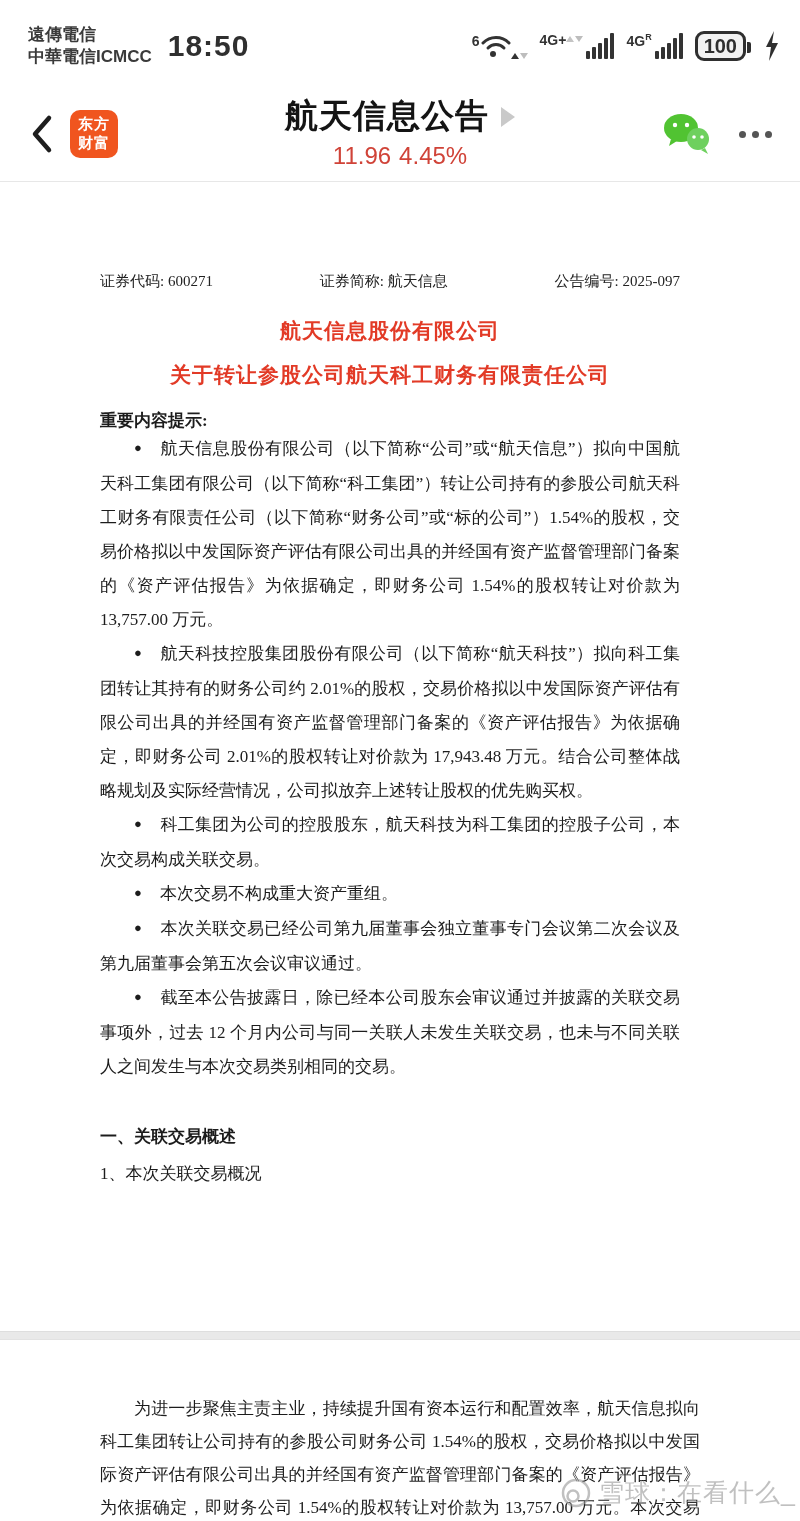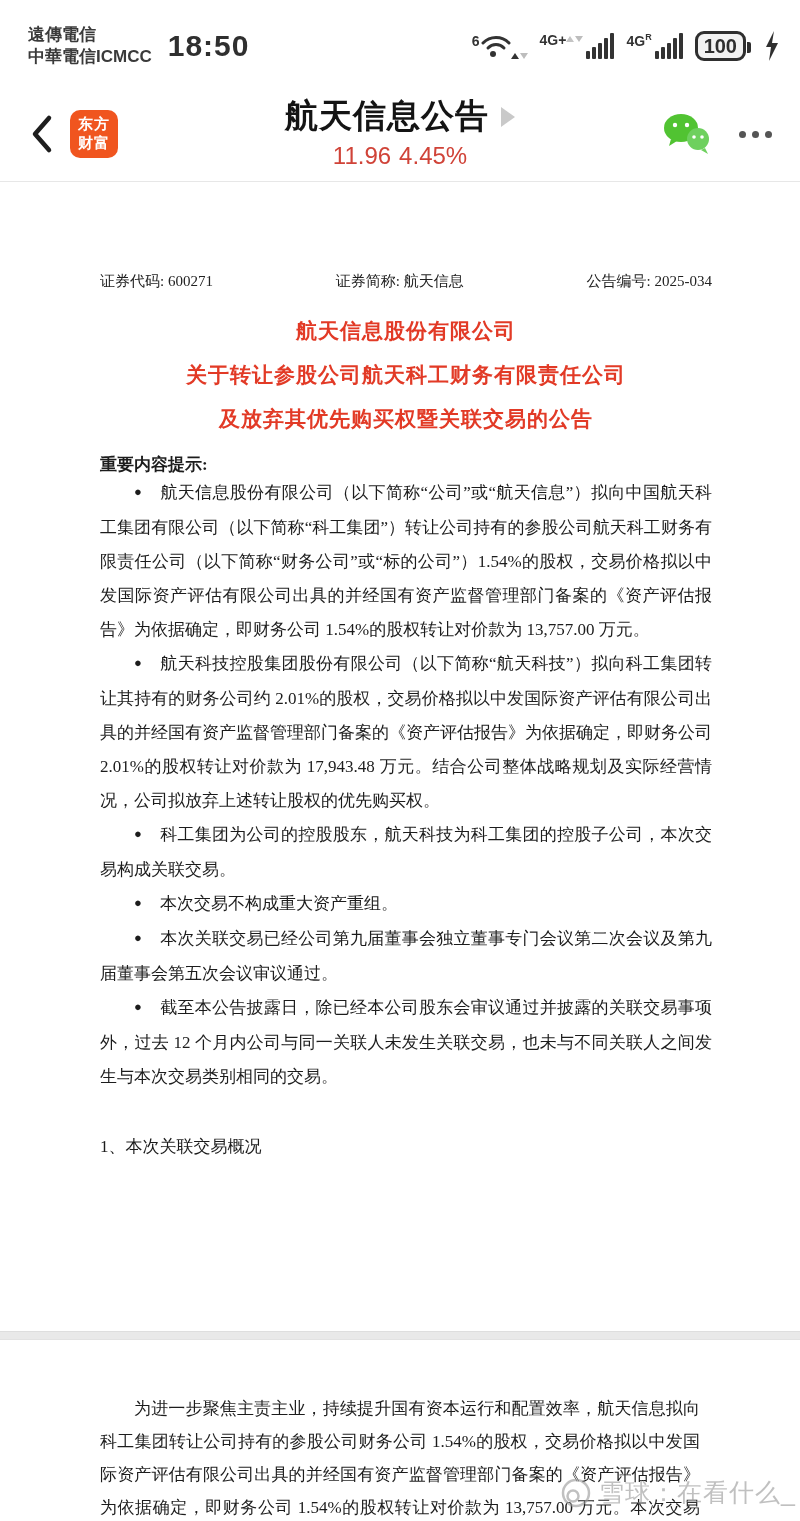--- a/index.html
+++ b/index.html
@@ -69,21 +69,21 @@
   .price-row{display:flex;gap:8px;margin-top:3px;font-size:24px;color:var(--price-red);}
   .header-actions{position:absolute;right:28px;top:0;height:96px;display:flex;align-items:center;gap:26px;}
   .more-icon{display:flex;gap:6px;align-items:center;cursor:pointer;}
   .more-icon i{width:7px;height:7px;border-radius:50%;background:#555;display:block;}
 
   
   .doc-page{
     background:#fff;overflow:hidden;
     font-family:"Liberation Serif","DejaVu Serif",serif;color:#1c1c1c;
   }
-  .page-1{height:1149px;padding:90px 88px 0 100px;}
+  .page-1{height:1149px;padding:90px 120px 0 100px;}
   .page-gap{height:9px;background:#e9e9e9;border-top:1px solid #dedede;border-bottom:1px solid #e2e2e2;}
   .page-2{height:181px;padding:52px 100px 0 100px;position:relative;}
 
   .meta-row{display:flex;justify-content:space-between;font-size:15px;color:#222;}
   .doc-titles{margin-top:30px;text-align:center;}
   .doc-titles h2{
     font-size:21px;font-weight:700;color:var(--doc-title-red);
     line-height:1;margin-bottom:23px;letter-spacing:1px;
   }
   .disclaimer-box{
@@ -210,40 +210,40 @@
         <i></i>
         <i></i>
       </span>
   </div>
 </div>
 
 <div class="doc-page page-1">
   <div class="meta-row">
     <span>证券代码: 600271</span>
     <span>证券简称: 航天信息</span>
-    <span>公告编号: 2025-034</span>
+    <span>公告编号: 2025-097</span>
   </div>
 
   <div class="doc-titles">
     <h2>航天信息股份有限公司</h2>
     <h2>关于转让参股公司航天科工财务有限责任公司</h2>
-    <h2>及放弃其优先购买权暨关联交易的公告</h2>
   </div>
 
 
   <p class="hint-heading">重要内容提示:</p>
 
   <p class="bullet"><span class="marker">●</span><span>航天信息股份有限公司（以下简称“公司”或“航天信息”）拟向中国航天科工集团有限公司（以下简称“科工集团”）转让公司持有的参股公司航天科工财务有限责任公司（以下简称“财务公司”或“标的公司”）1.54%的股权，交易价格拟以中发国际资产评估有限公司出具的并经国有资产监督管理部门备案的《资产评估报告》为依据确定，即财务公司 1.54%的股权转让对价款为 13,757.00 万元。</span></p>
   <p class="bullet"><span class="marker">●</span><span>航天科技控股集团股份有限公司（以下简称“航天科技”）拟向科工集团转让其持有的财务公司约 2.01%的股权，交易价格拟以中发国际资产评估有限公司出具的并经国有资产监督管理部门备案的《资产评估报告》为依据确定，即财务公司 2.01%的股权转让对价款为 17,943.48 万元。结合公司整体战略规划及实际经营情况，公司拟放弃上述转让股权的优先购买权。</span></p>
   <p class="bullet"><span class="marker">●</span><span>科工集团为公司的控股股东，航天科技为科工集团的控股子公司，本次交易构成关联交易。</span></p>
   <p class="bullet"><span class="marker">●</span><span>本次交易不构成重大资产重组。</span></p>
   <p class="bullet"><span class="marker">●</span><span>本次关联交易已经公司第九届董事会独立董事专门会议第二次会议及第九届董事会第五次会议审议通过。</span></p>
   <p class="bullet"><span class="marker">●</span><span>截至本公告披露日，除已经本公司股东会审议通过并披露的关联交易事项外，过去 12 个月内公司与同一关联人未发生关联交易，也未与不同关联人之间发生与本次交易类别相同的交易。</span></p>
 
   <div class="sections">
+    <p class="sec-bold">一、关联交易概述</p>
     <p>1、本次关联交易概况</p>
 
   </div>
 
 </div>
 
 <div class="page-gap"></div>
 
 <div class="doc-page page-2">
   <p class="p2-para">为进一步聚焦主责主业，持续提升国有资本运行和配置效率，航天信息拟向科工集团转让公司持有的参股公司财务公司 1.54%的股权，交易价格拟以中发国际资产评估有限公司出具的并经国有资产监督管理部门备案的《资产评估报告》为依据确定，即财务公司 1.54%的股权转让对价款为 13,757.00 万元。本次交易完成后，航天信息不再持有财务公司股权。</p>

